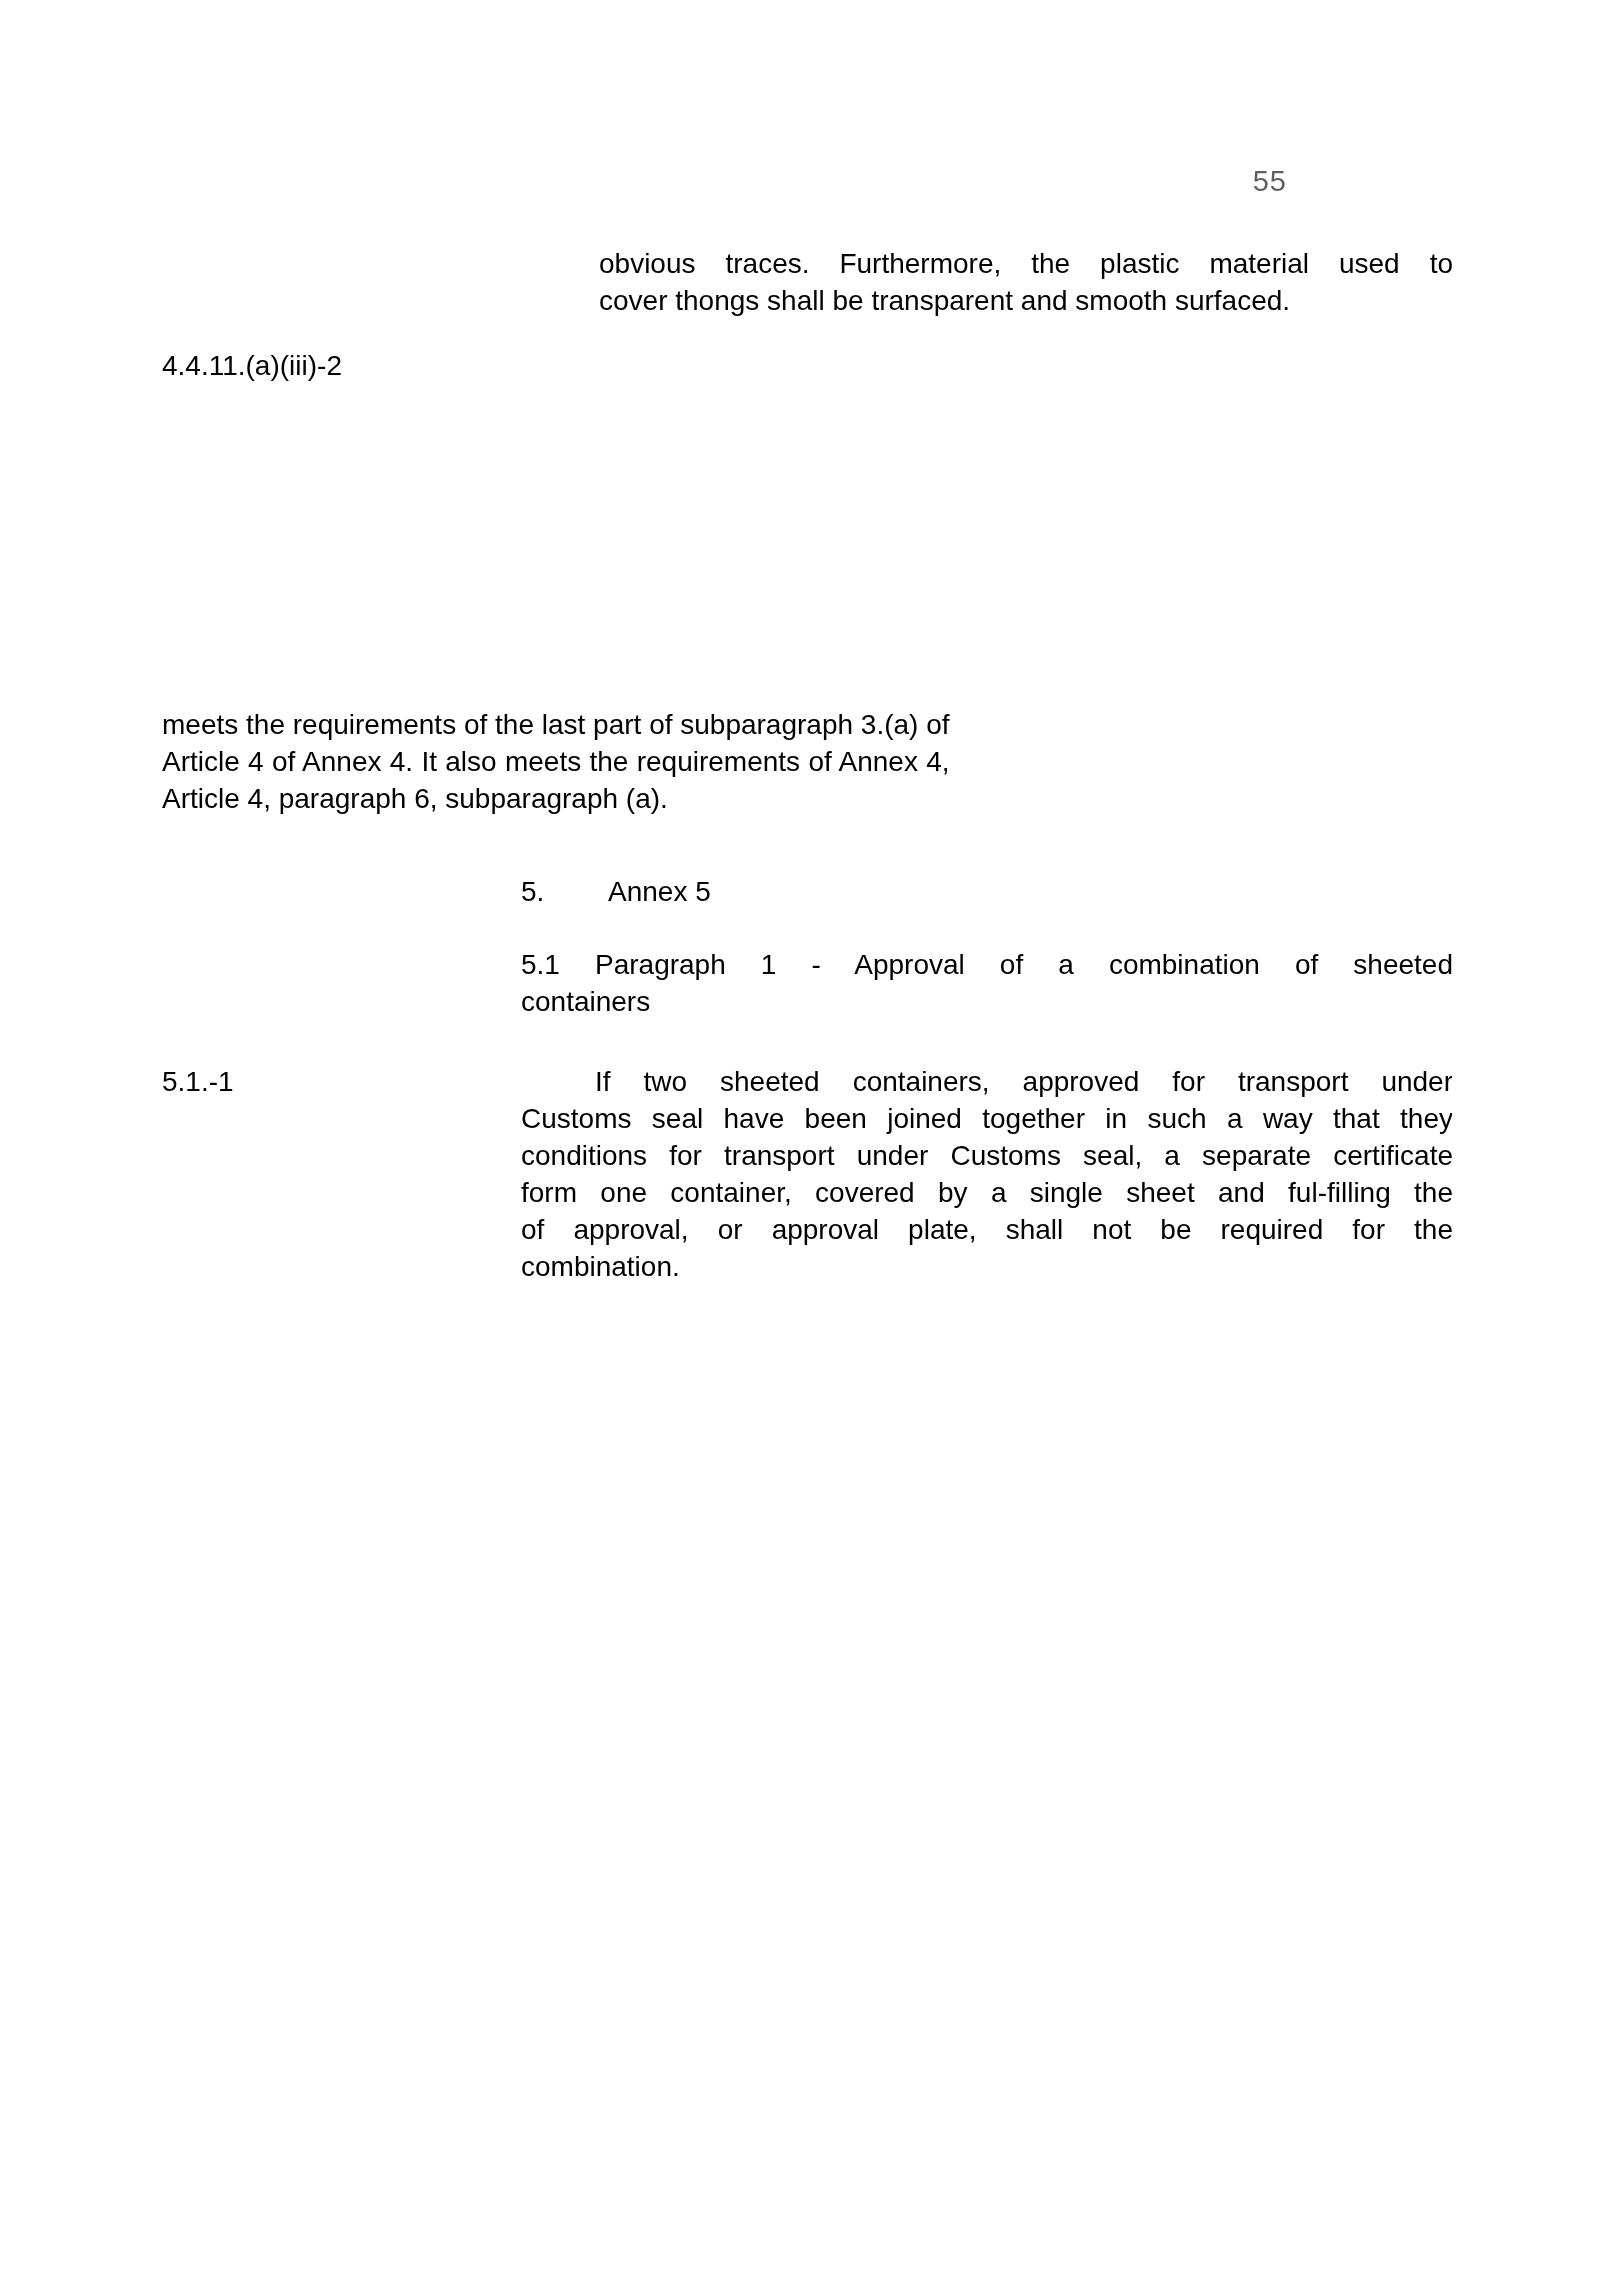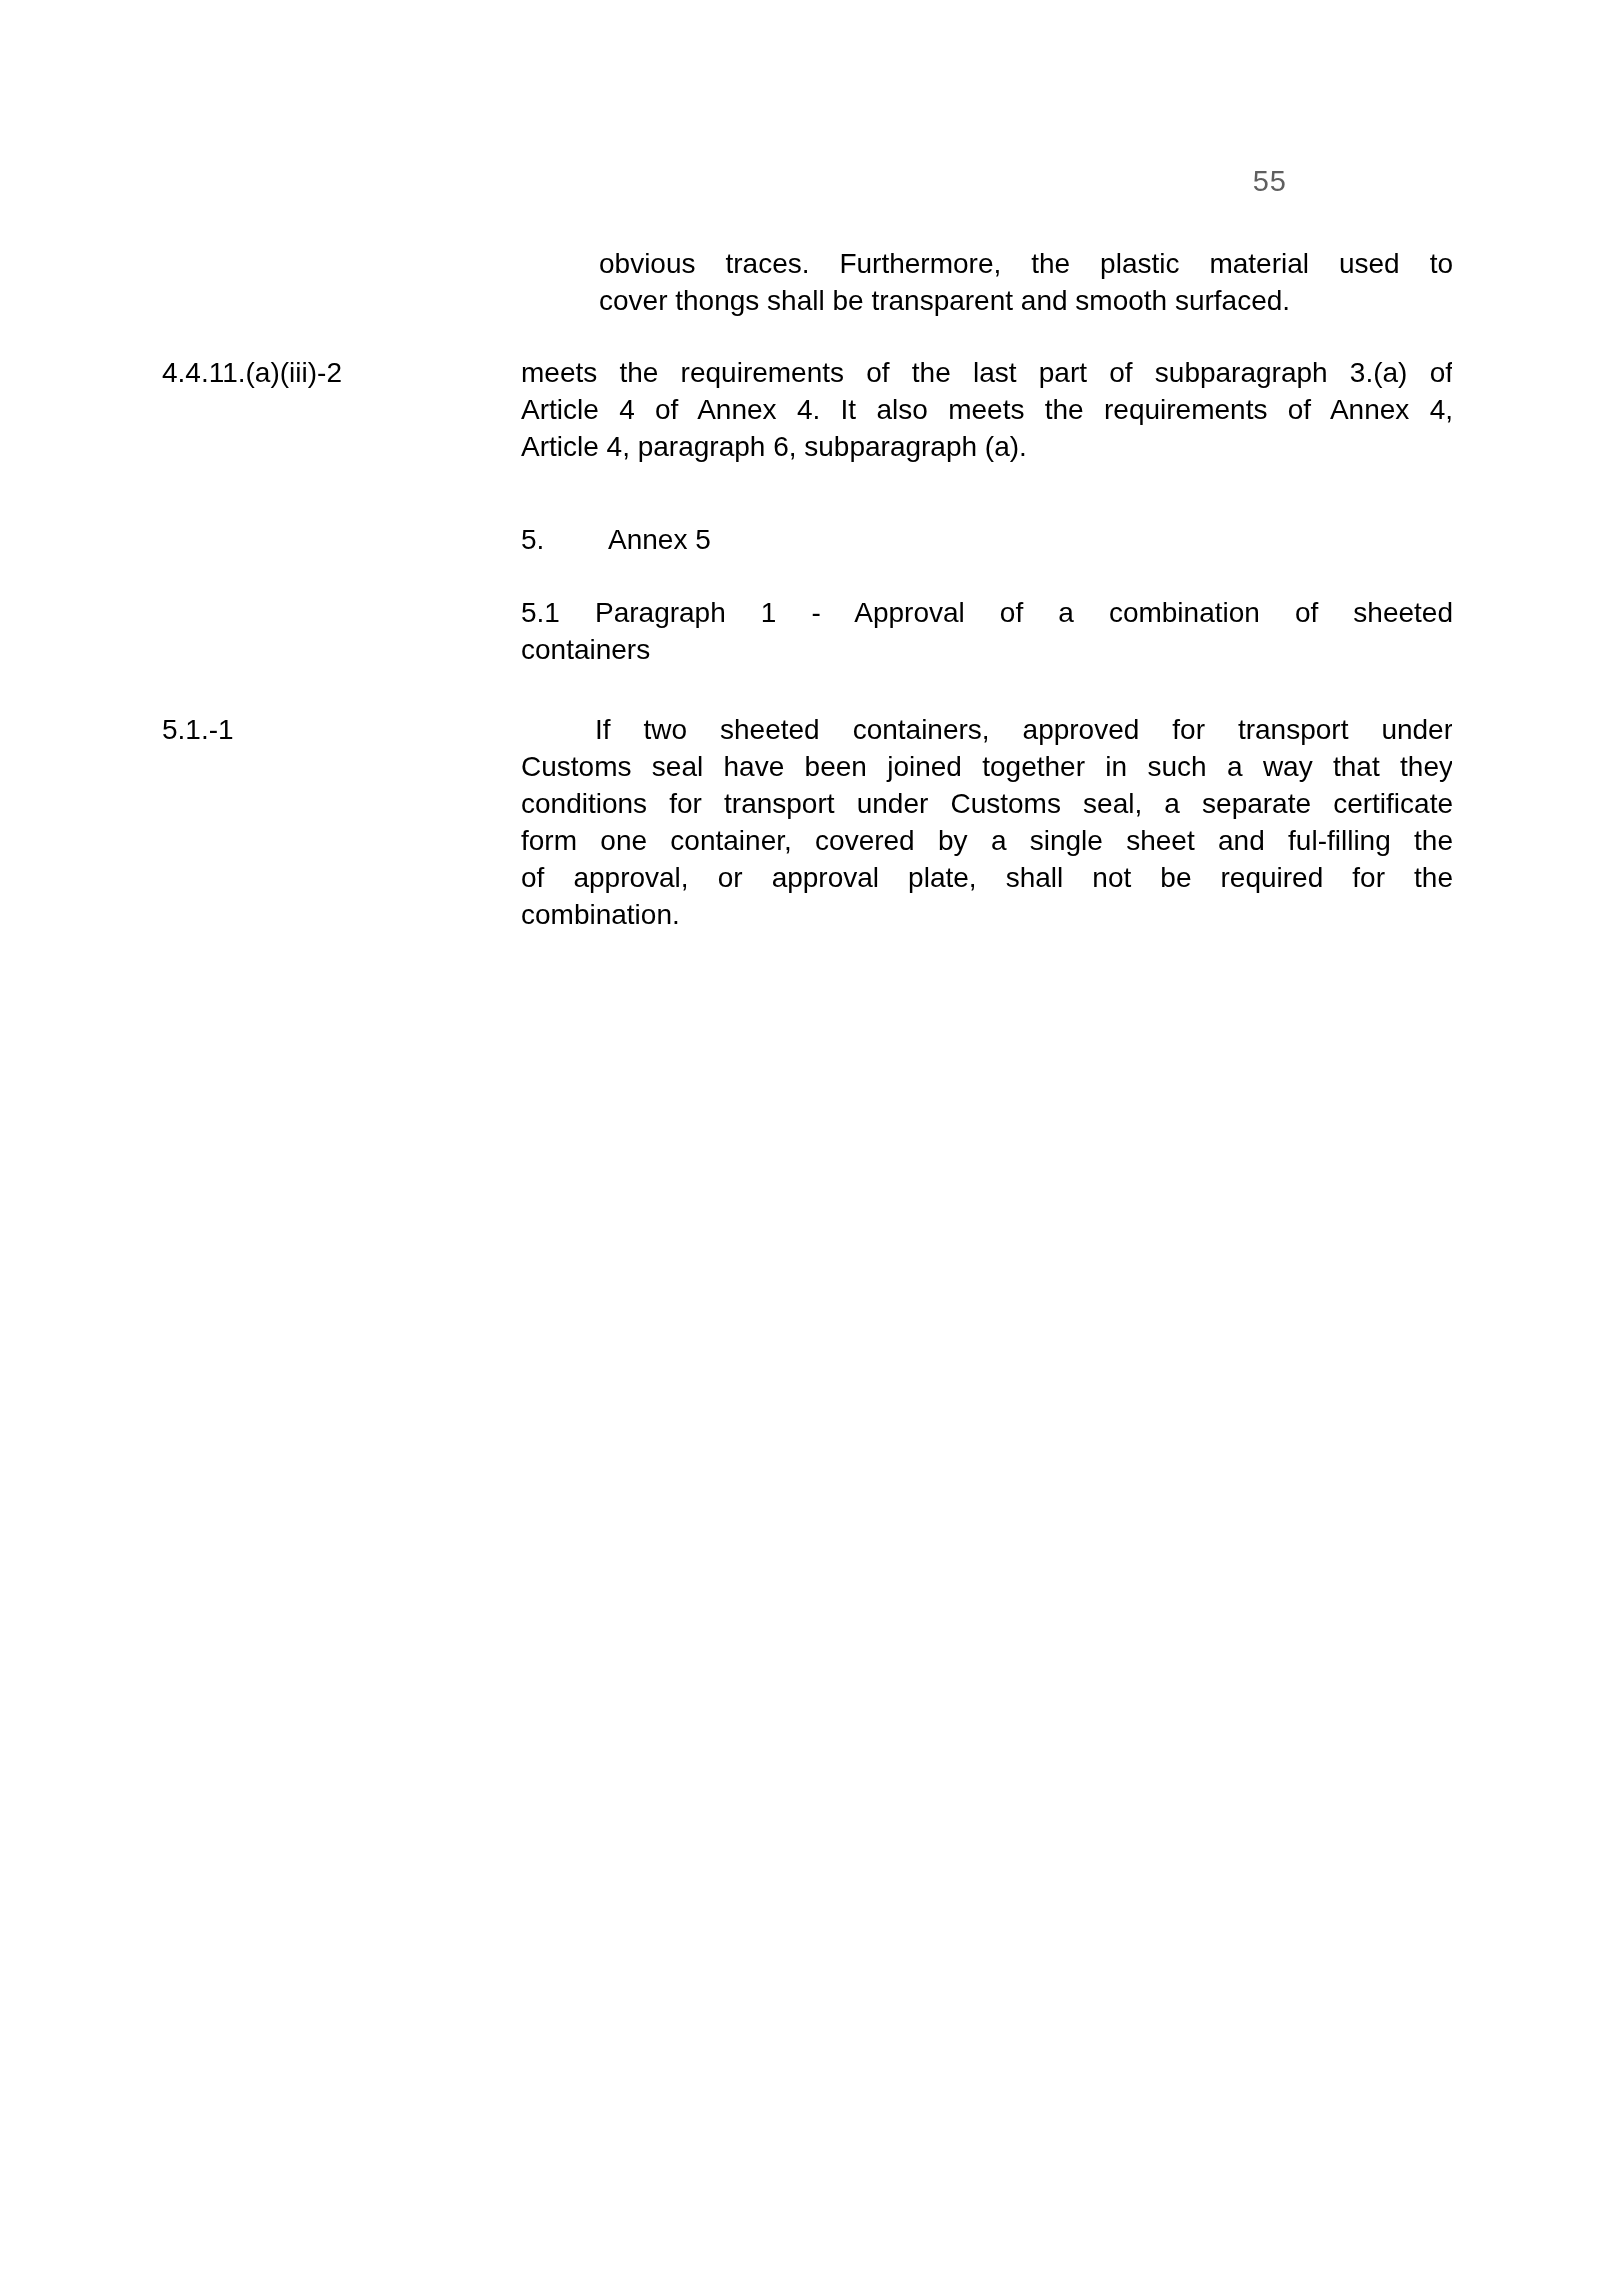--- a/index.html
+++ b/index.html
@@ -49,21 +49,21 @@
 <div class="page">
   <div class="page-number">55</div>
   <div class="content">
       <div class="row" style="margin-top: 245px;">
         <div class="label-col"></div>
         <div class="body-col" style="padding-left: 78px;">
           <div class="line">obvious traces.  Furthermore, the plastic material used to</div>
           <div class="line last">cover thongs shall be transparent and smooth surfaced.</div>
         </div>
       </div>
-      <div class="row" style="margin-top: 35px;">
+      <div class="row" style="margin-top: 28px; flex-direction: column;">
         <div class="label-col">4.4.11.(a)(iii)-2</div>
         <div class="body-col">
           <div class="line">meets the requirements of the last part of subparagraph 3.(a) of</div>
           <div class="line">Article 4 of Annex 4.  It also meets the requirements of Annex 4,</div>
           <div class="line last">Article 4, paragraph 6, subparagraph (a).</div>
         </div>
       </div>
       <div class="row" style="margin-top: 44px;">
         <div class="label-col"></div>
         <div class="body-col">

